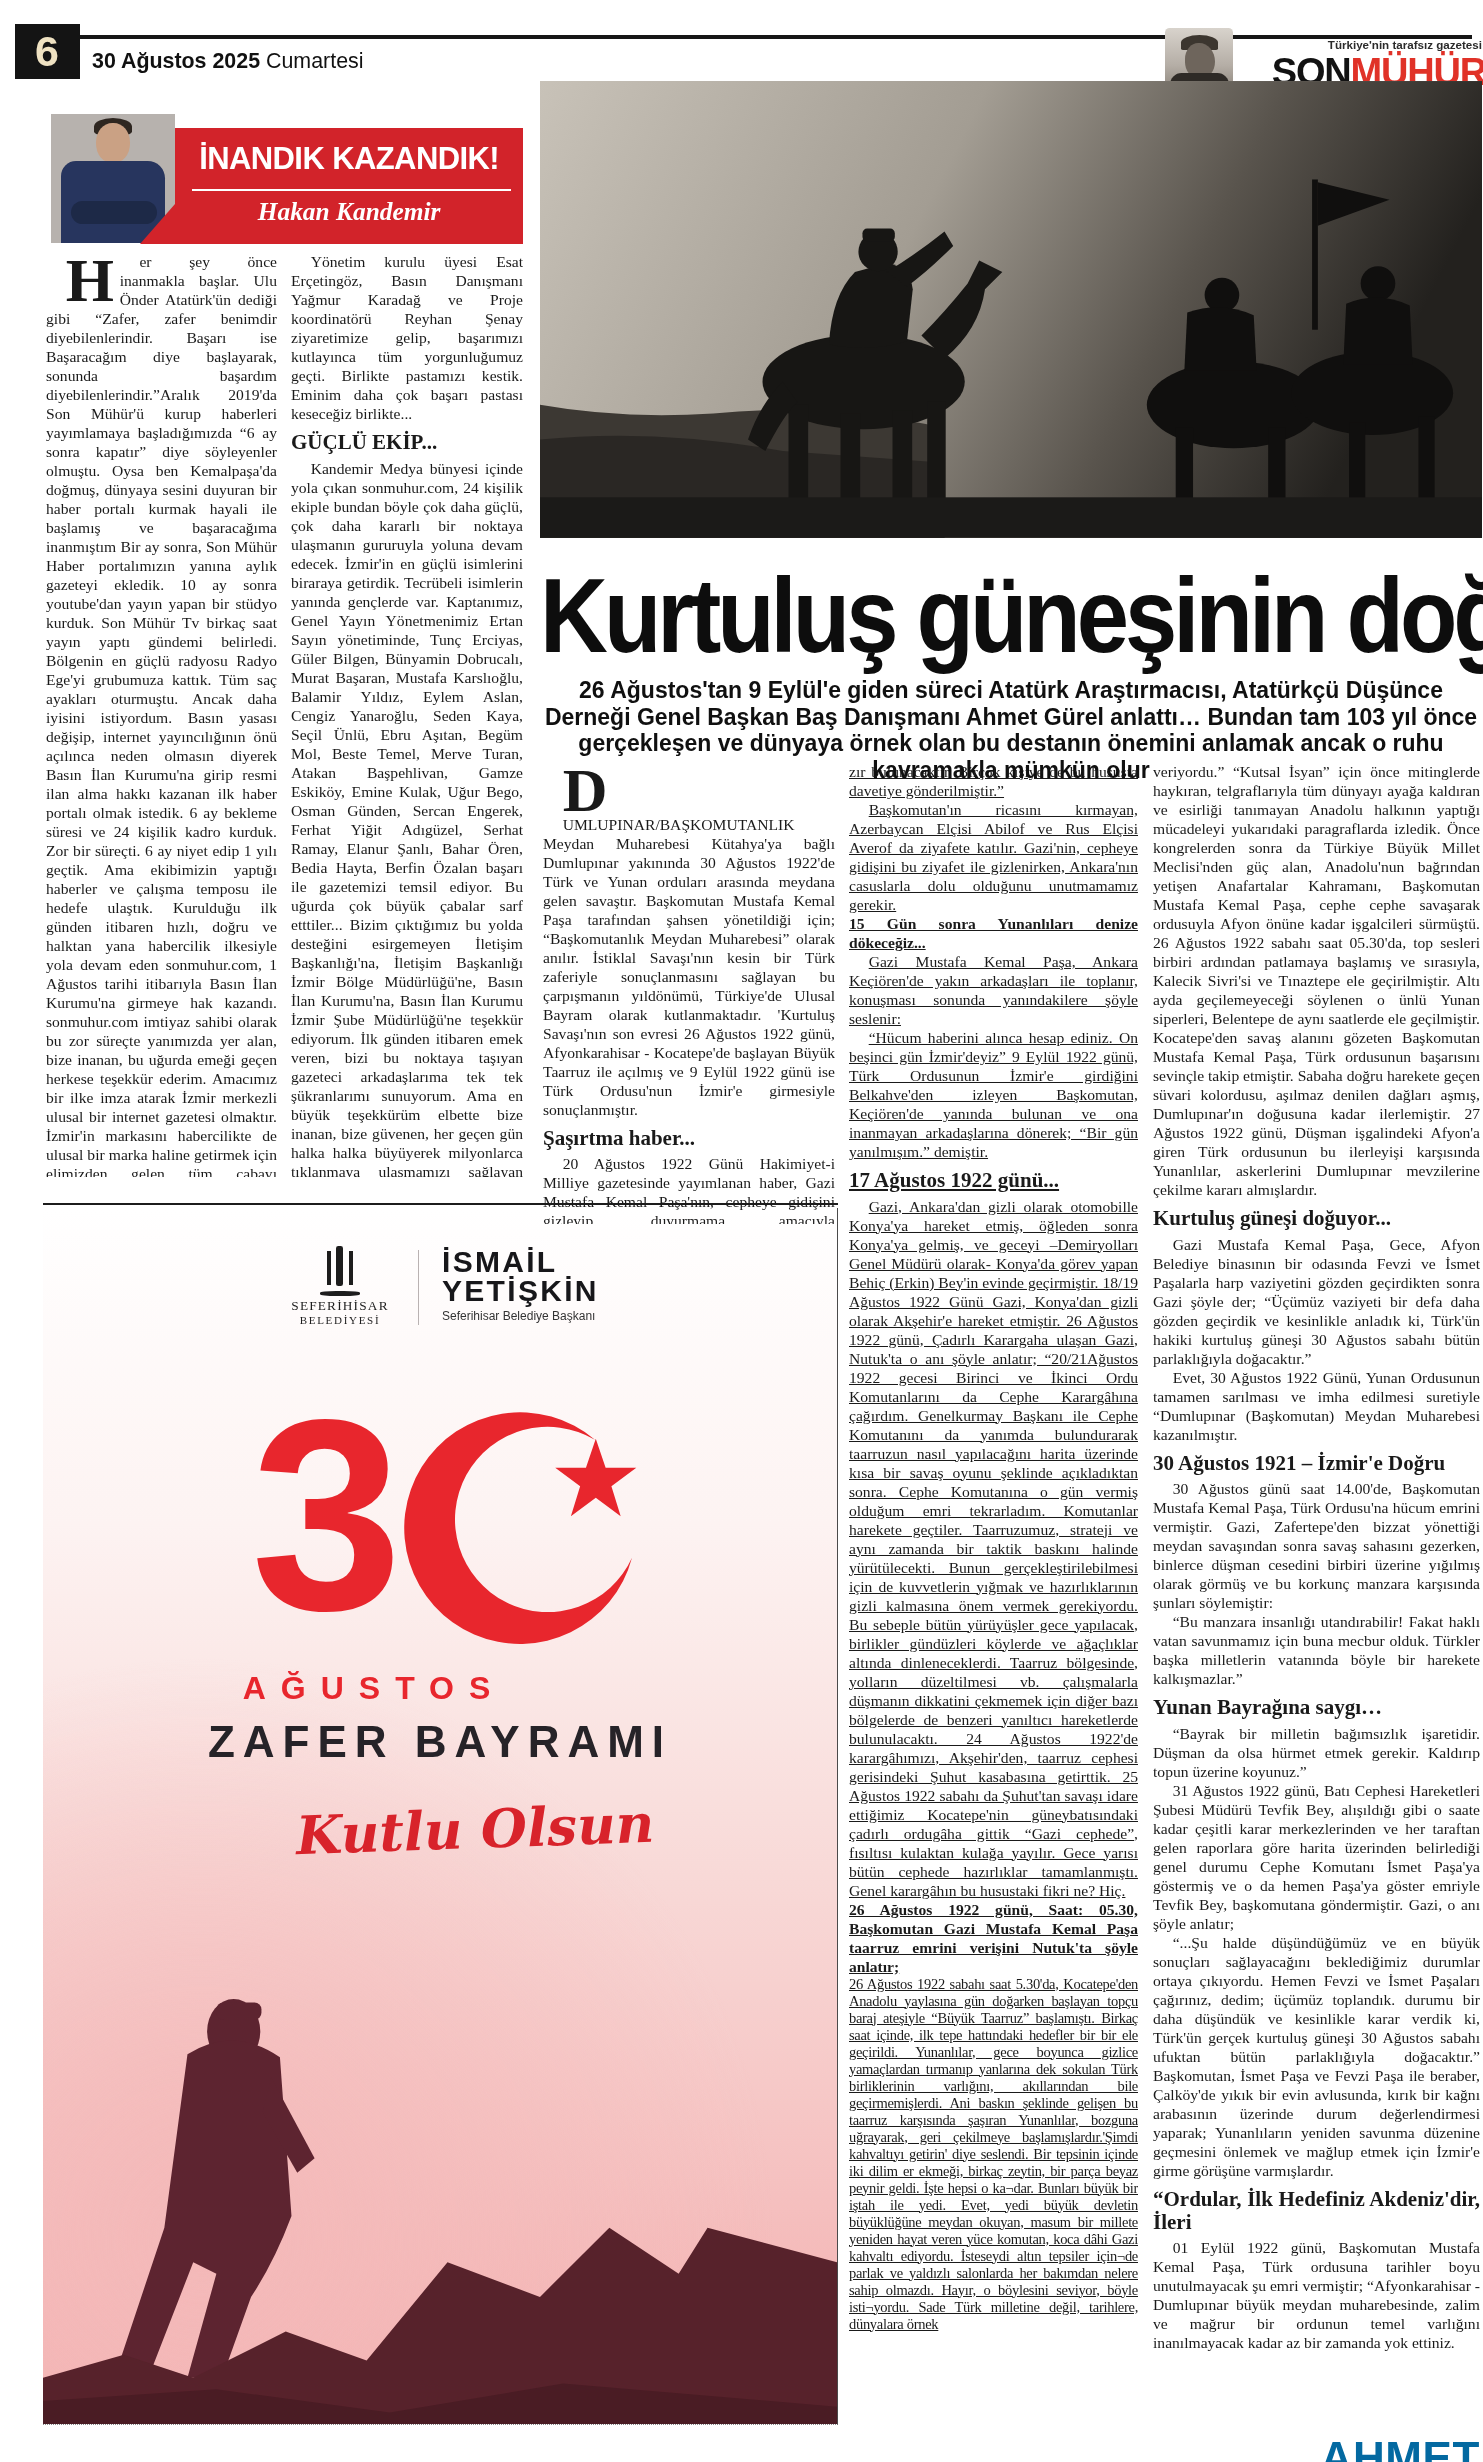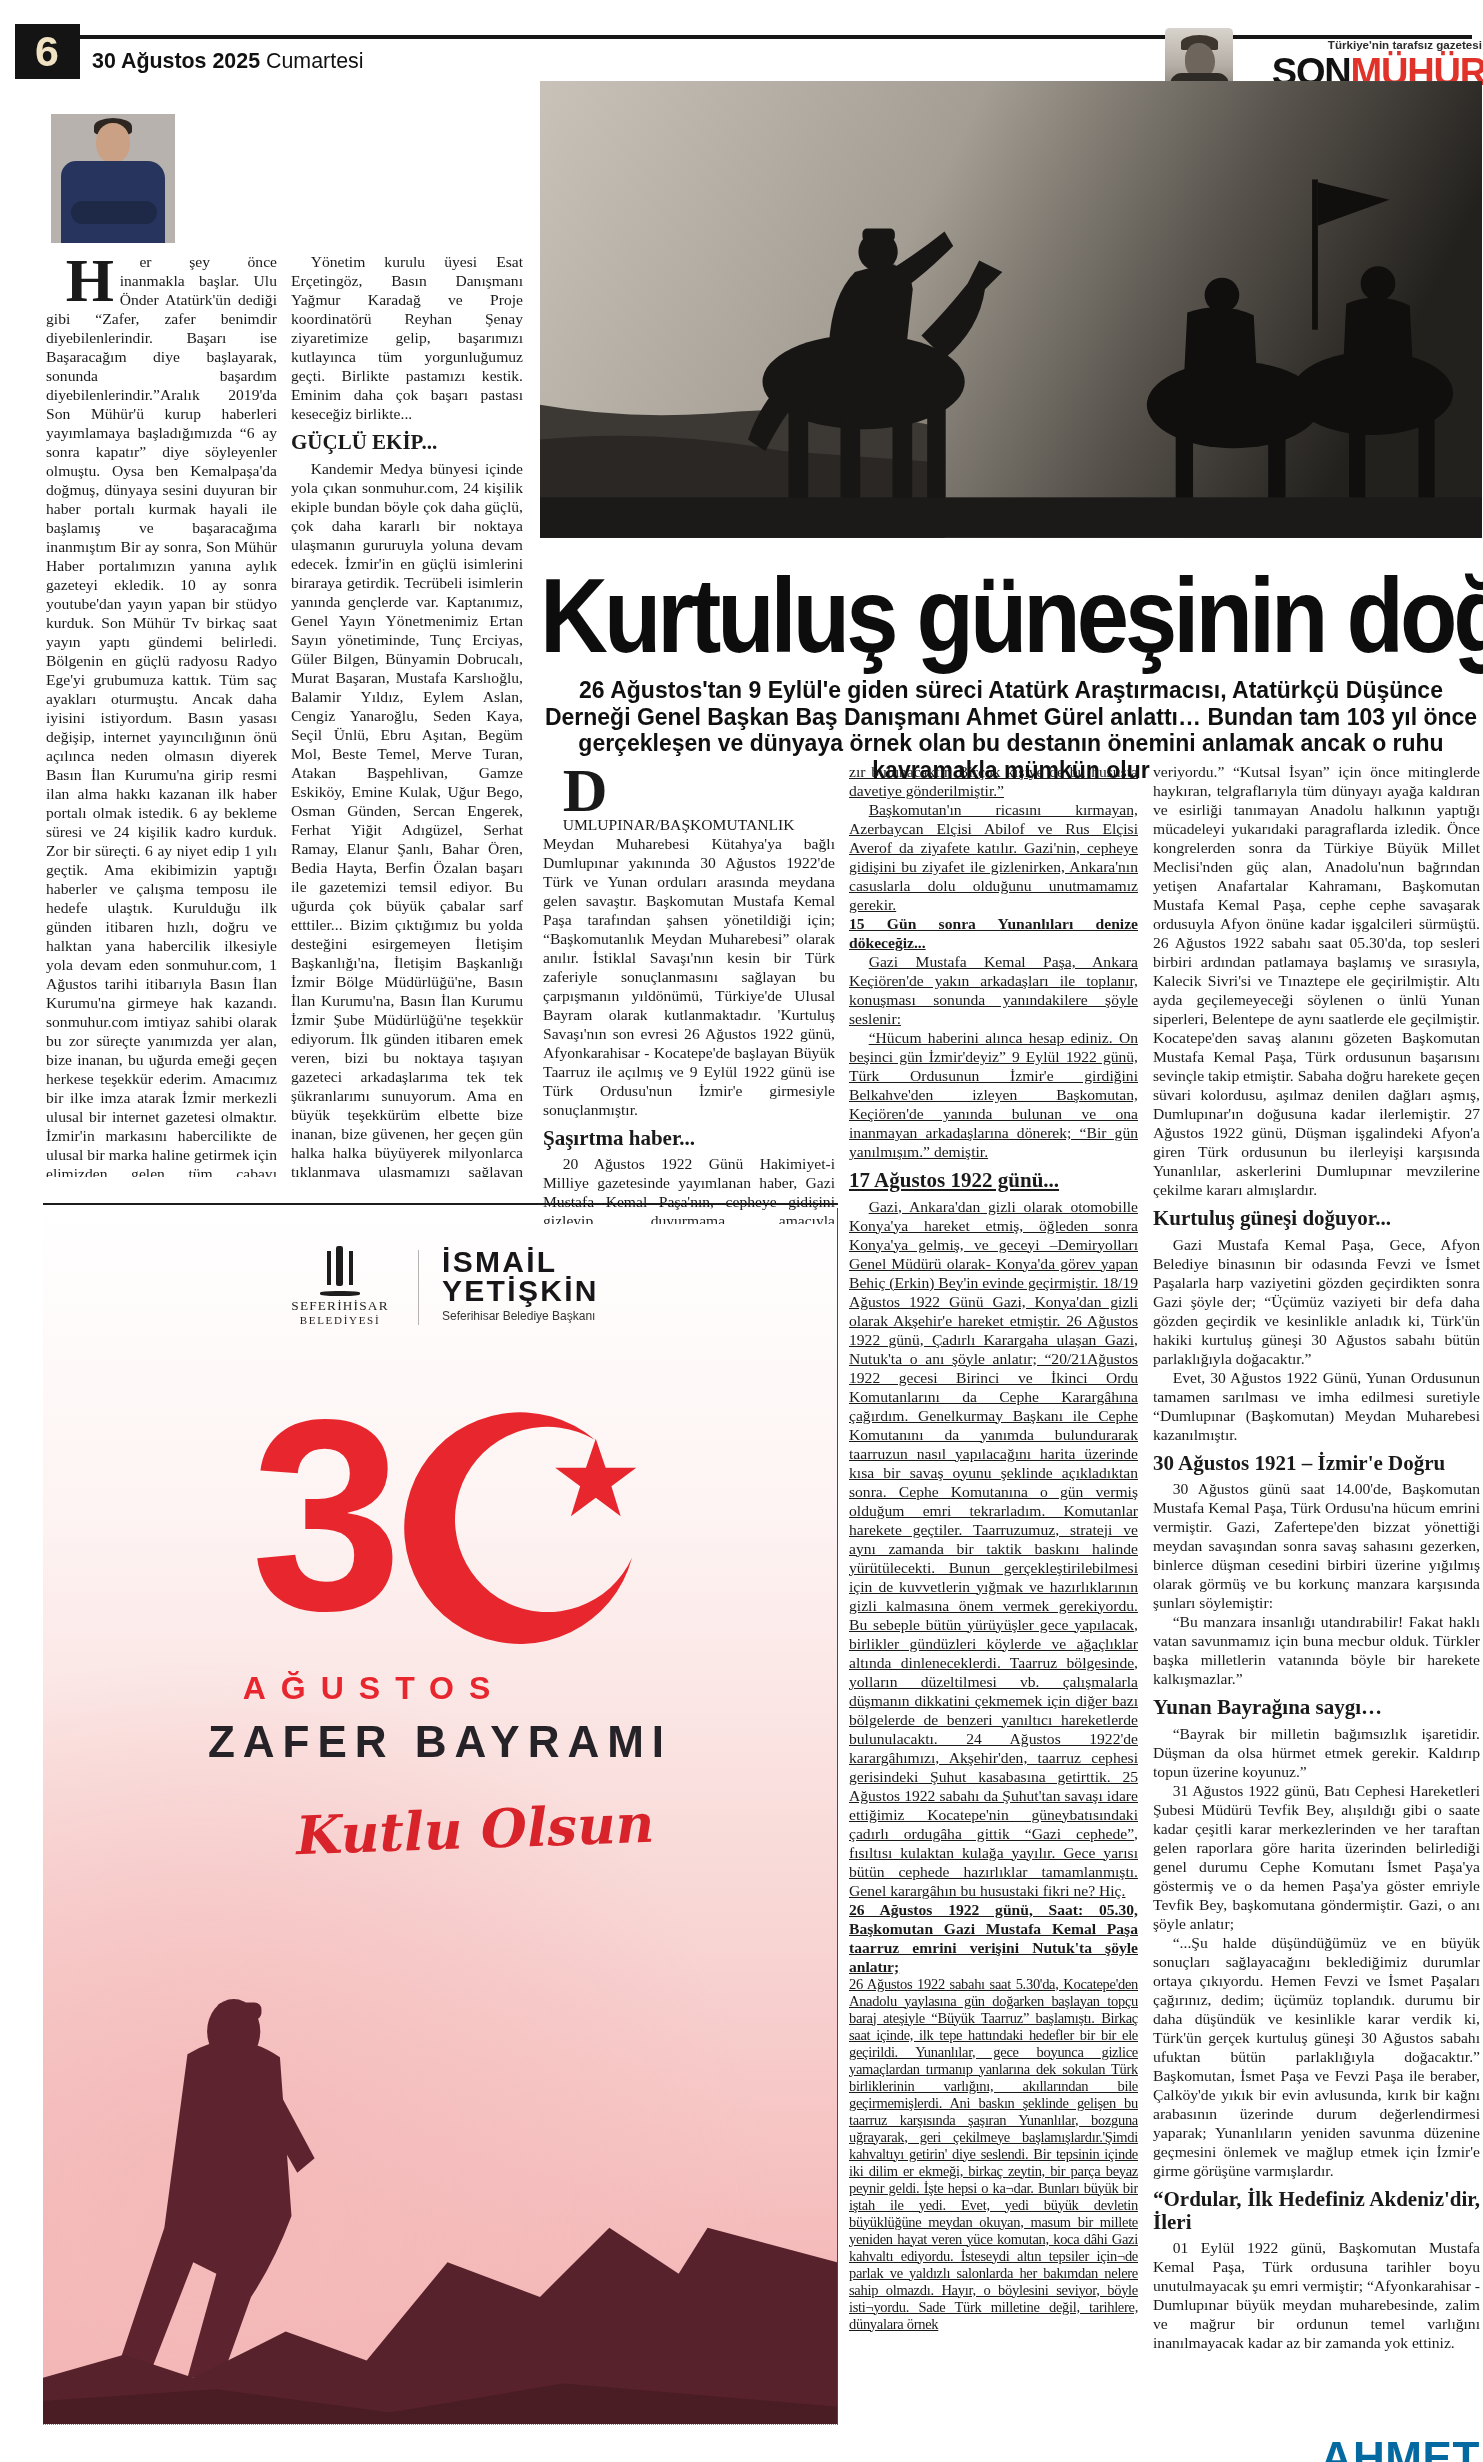--- a/index.html
+++ b/index.html
@@ -108,20 +108,26 @@
     <div class="mast-tagline">Türkiye'nin tarafsız gazetesi</div>
     <div class="mast-title"><span class="w1">SON</span><span class="w2">MÜHÜR</span></div>
   </div>
 
   <div class="abs op-photo">
     <div class="man-hair"></div>
     <div class="man-head"></div>
     <div class="man-body"></div>
     <div class="man-arms"></div>
   </div>
+  <div class="abs op-banner">
+    <div class="slant"></div>
+    <div class="op-title">İNANDIK KAZANDIK!</div>
+    <div class="op-hr"></div>
+    <div class="op-author">Hakan Kandemir</div>
+  </div>
   <div class="abs op-col op-col-a">
       <p class="bp  "><span class="dropcap">H</span>er şey önce inanmakla başlar. Ulu Önder Atatürk'ün dediği gibi “Zafer, zafer benimdir diyebilenlerindir. Başarı ise Başaracağım diye başlayarak, sonunda başardım diyebilenlerindir.”Aralık 2019'da Son Mühür'ü kurup haberleri yayımlamaya başladığımızda “6 ay sonra kapatır” diye söyleyenler olmuştu. Oysa ben Kemalpaşa'da doğmuş, dünyaya sesini duyuran bir haber portalı kurmak hayali ile başlamış ve başaracağıma inanmıştım  Bir ay sonra, Son Mühür Haber portalımızın yanına aylık gazeteyi ekledik. 10 ay sonra youtube'dan yayın yapan bir stüdyo kurduk. Son Mühür Tv birkaç saat yayın yaptı gündemi belirledi. Bölgenin en güçlü radyosu Radyo Ege'yi grubumuza kattık. Tüm saç ayakları oturmuştu. Ancak daha iyisini istiyordum. Basın yasası değişip, internet yayıncılığının önü açılınca neden olmasın diyerek Basın İlan Kurumu'na girip resmi ilan alma hakkı kazanan ilk haber portalı olmak istedik. 6 ay bekleme süresi ve 24 kişilik kadro kurduk. Zor bir süreçti. 6 ay niyet edip 1 yılı geçtik. Ama ekibimizin yaptığı haberler ve çalışma temposu ile hedefe ulaştık. Kurulduğu ilk günden itibaren hızlı, doğru ve halktan yana habercilik ilkesiyle yola devam eden sonmuhur.com, 1 Ağustos tarihi itibarıyla Basın İlan Kurumu'na girmeye hak kazandı. sonmuhur.com imtiyaz sahibi olarak bu zor süreçte yanımızda yer alan, bize inanan, bu uğurda emeği geçen herkese teşekkür ederim. Amacımız bir ilke imza atarak İzmir merkezli ulusal bir internet gazetesi olmaktır. İzmir'in markasını habercilikte de ulusal bir marka haline getirmek için elimizden gelen tüm çabayı göstermeye devam edeceğiz. Yeni hedefimiz ulusal kategoride yer almak... Uzun, zahmetli, yorucu ancak bir o kadar da keyifli bir yolculuğun en kritik molalarından birine ulaştığımızı sonmuhur.com ailesi olarak duyurmak istiyoruz. Bağımsız, bağlantısız, ön yargısız, ilkeli habercilik hedefiyle yola çıkan sonmuhur.com, 1 Ağustos tarihi itibarıyla artık Basın İlan Kurumu'nun bir üyesi oldu. Geçen gün İzmir Gazeteciler Cemiyeti Başkanı Dilek Gappi,</p>
     </div>
   <div class="abs op-col op-col-b">
       <p class="bp  ">Yönetim kurulu üyesi Esat Erçetingöz, Basın Danışmanı Yağmur Karadağ ve Proje koordinatörü Reyhan Şenay ziyaretimize gelip, başarımızı kutlayınca tüm yorgunluğumuz geçti. Birlikte pastamızı kestik. Eminim daha çok başarı pastası keseceğiz birlikte...</p>
       <h3 class="sub">GÜÇLÜ EKİP...</h3>
       <p class="bp  ">Kandemir Medya bünyesi içinde yola çıkan sonmuhur.com, 24 kişilik ekiple bundan böyle çok daha güçlü, çok daha kararlı bir noktaya ulaşmanın gururuyla yoluna devam edecek. İzmir'in en güçlü isimlerini biraraya getirdik. Tecrübeli isimlerin yanında gençlerde var. Kaptanımız, Genel Yayın Yönetmenimiz Ertan Sayın yönetiminde, Tunç Erciyas, Güler Bilgen, Bünyamin Dobrucalı, Murat Başaran, Mustafa Karslıoğlu, Balamir Yıldız, Eylem Aslan, Cengiz Yanaroğlu, Seden Kaya, Seçil Ünlü, Ebru Aşıtan, Begüm Mol, Beste Temel, Merve Turan, Atakan Başpehlivan, Gamze Eskiköy, Emine Kulak, Uğur Bego, Osman Günden, Sercan Engerek, Ferhat Yiğit Adıgüzel, Serhat Ramay, Elanur Şanlı, Bahar Ören, Bedia Hayta, Berfin Özalan başarı ile gazetemizi temsil ediyor. Bu uğurda çok büyük çabalar sarf etttiler...  Bizim çıktığımız bu yolda desteğini esirgemeyen İletişim Başkanlığı'na, İletişim Başkanlığı İzmir Bölge Müdürlüğü'ne, Basın İlan Kurumu'na, Basın İlan Kurumu İzmir Şube Müdürlüğü'ne teşekkür ediyorum. İlk günden itibaren emek veren, bizi bu noktaya taşıyan gazeteci arkadaşlarıma tek tek şükranlarımı sunuyorum. Ama en büyük teşekkürüm elbette bize inanan, bize güvenen, her geçen gün halka halka büyüyerek milyonlarca tıklanmaya ulaşmamızı sağlayan isimsiz kahramanlarımız olan okuyucularımıza olacak. 24 kişilik ekibimizle biz bugün için keyifli bir mola yerine ulaştık. Ancak asıl hedefimiz İzmir merkezli ulusal bir yayın haline gelmek.  İnanıyoruz, güveniyoruz ve çok iyi biliyoruz ki, hep birlikte çok ama çok daha iyi noktalara geleceğiz. Bu konuda elimizden geleni değil, çok daha fazlasını yapmakta kararlıyız.</p>
     </div>
 
   <div class="abs mid-rule"></div>

